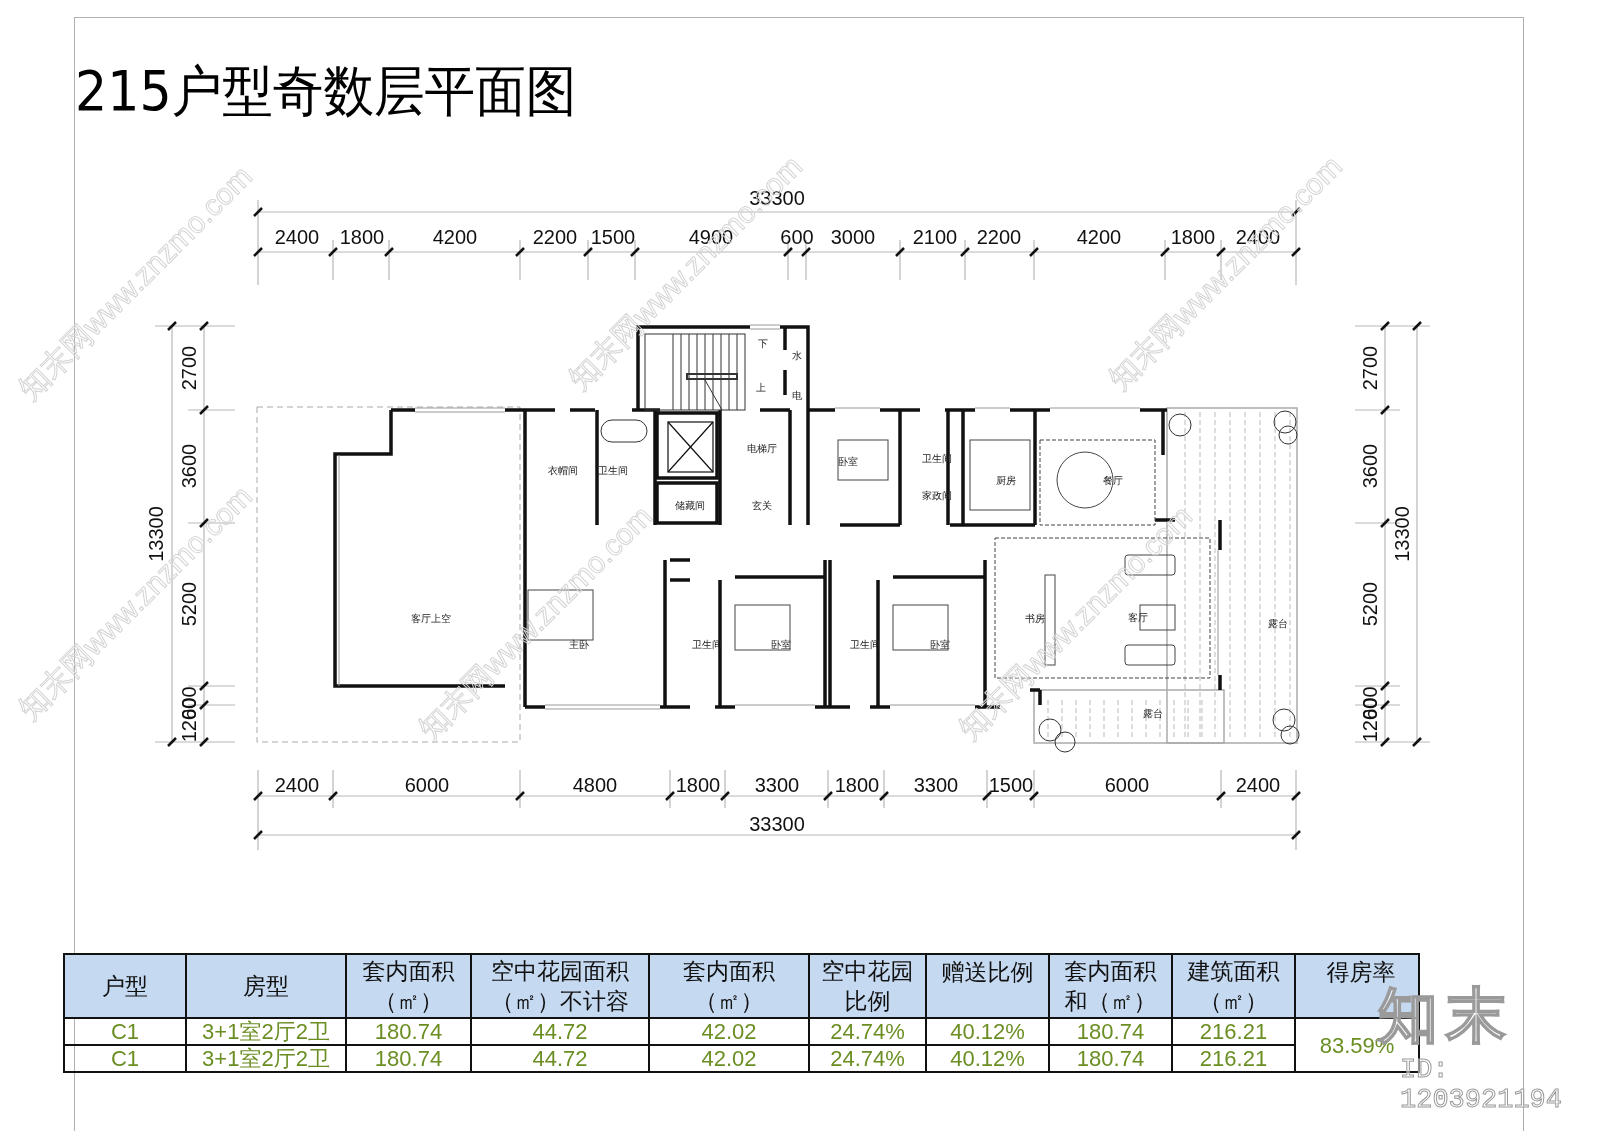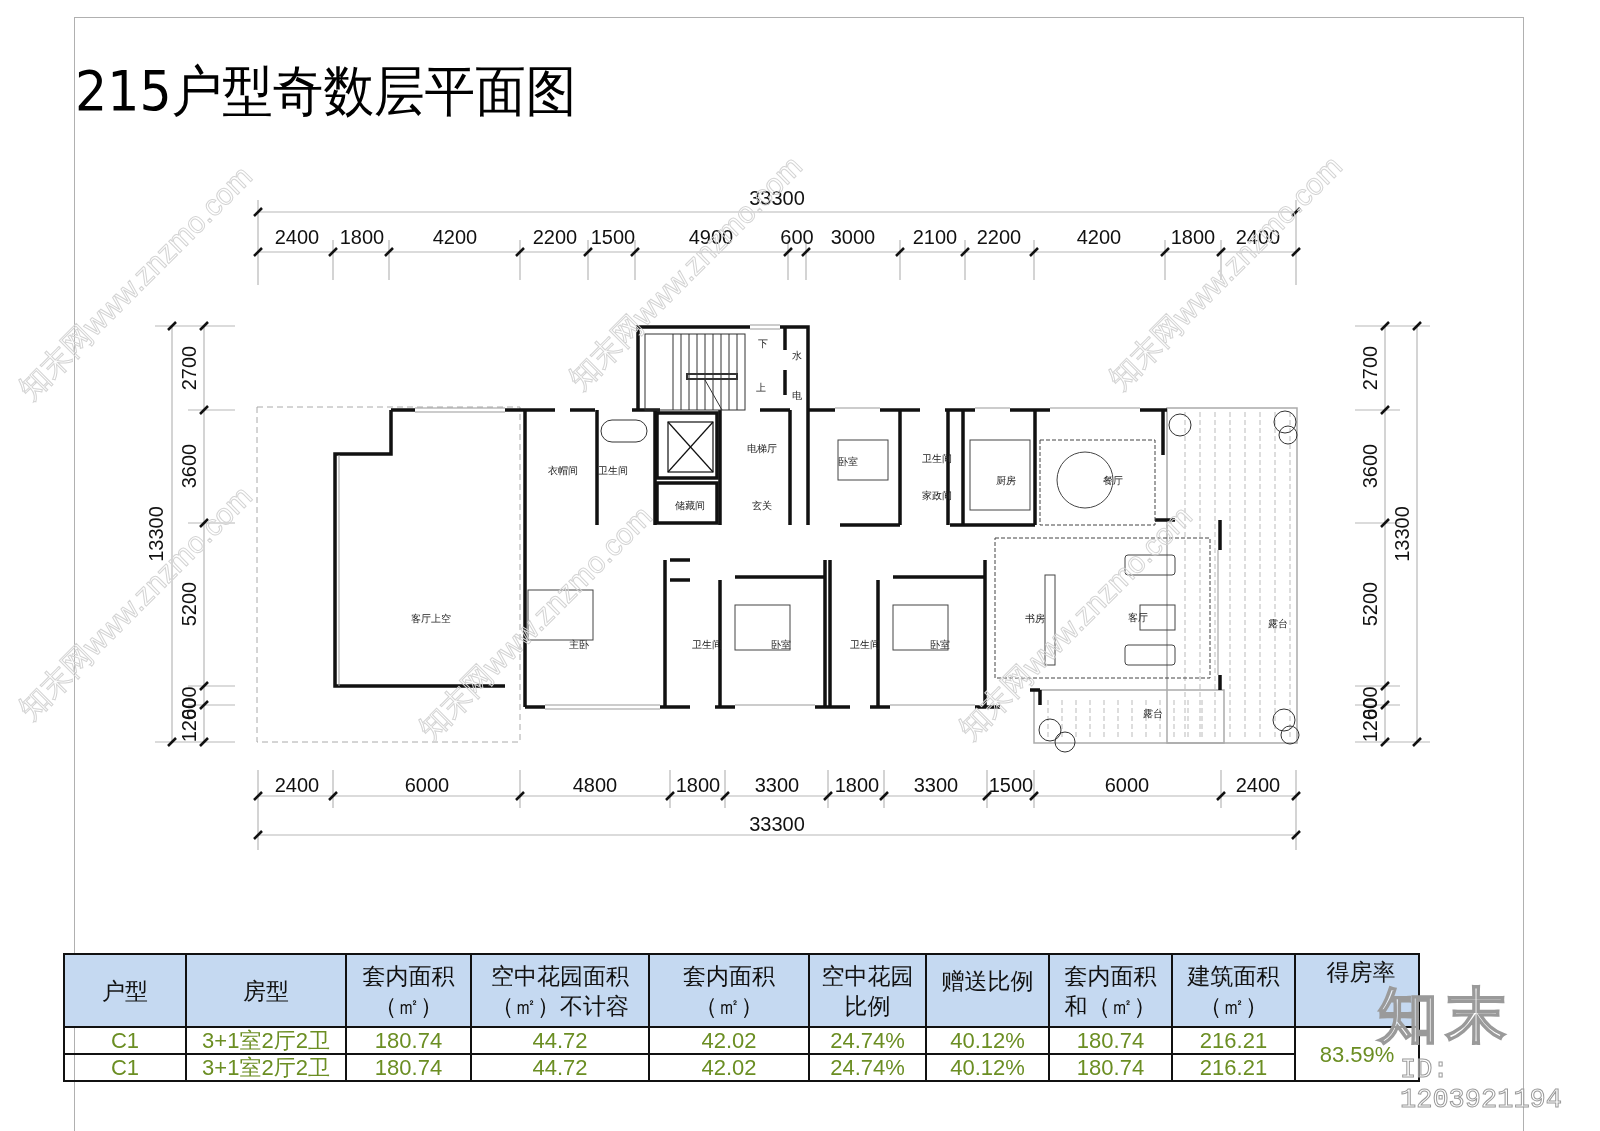--- a/index.html
+++ b/index.html
@@ -386,21 +386,21 @@
       <col style="width:124px">
   </colgroup>
   <thead>
     <tr>
       <th><span>户型</span><br><span></span></th>
       <th><span>房型</span><br><span></span></th>
       <th><span>套内面积</span><br><span>（㎡）</span></th>
       <th><span>空中花园面积</span><br><span>（㎡）不计容</span></th>
       <th><span>套内面积</span><br><span>（㎡）</span></th>
       <th><span>空中花园</span><br><span>比例</span></th>
-      <th style="vertical-align:top;padding-top:11px;margin-top:39px;"><span>赠送比例</span></th>
+      <th style="vertical-align:top;padding-top:2px;margin-top:39px;"><span>赠送比例</span></th>
       <th><span>套内面积</span><br><span>和（㎡）</span></th>
       <th><span>建筑面积</span><br><span>（㎡）</span></th>
       <th style="vertical-align:top;padding-top:2px;padding-left:8px;"><span>得房率</span></th>
     </tr>
   </thead>
   <tbody>
     <tr>
       <td>C1</td>
       <td>3+1室2厅2卫</td>
       <td>180.74</td>

